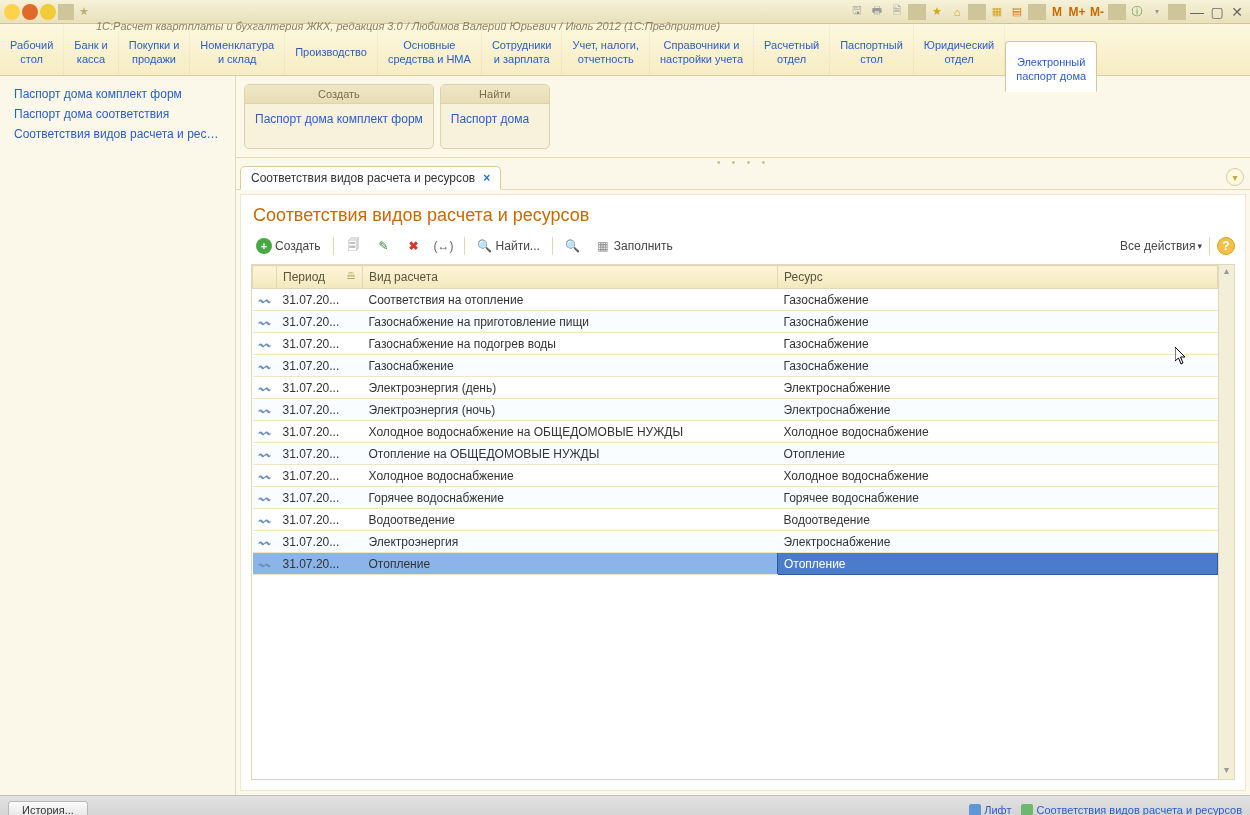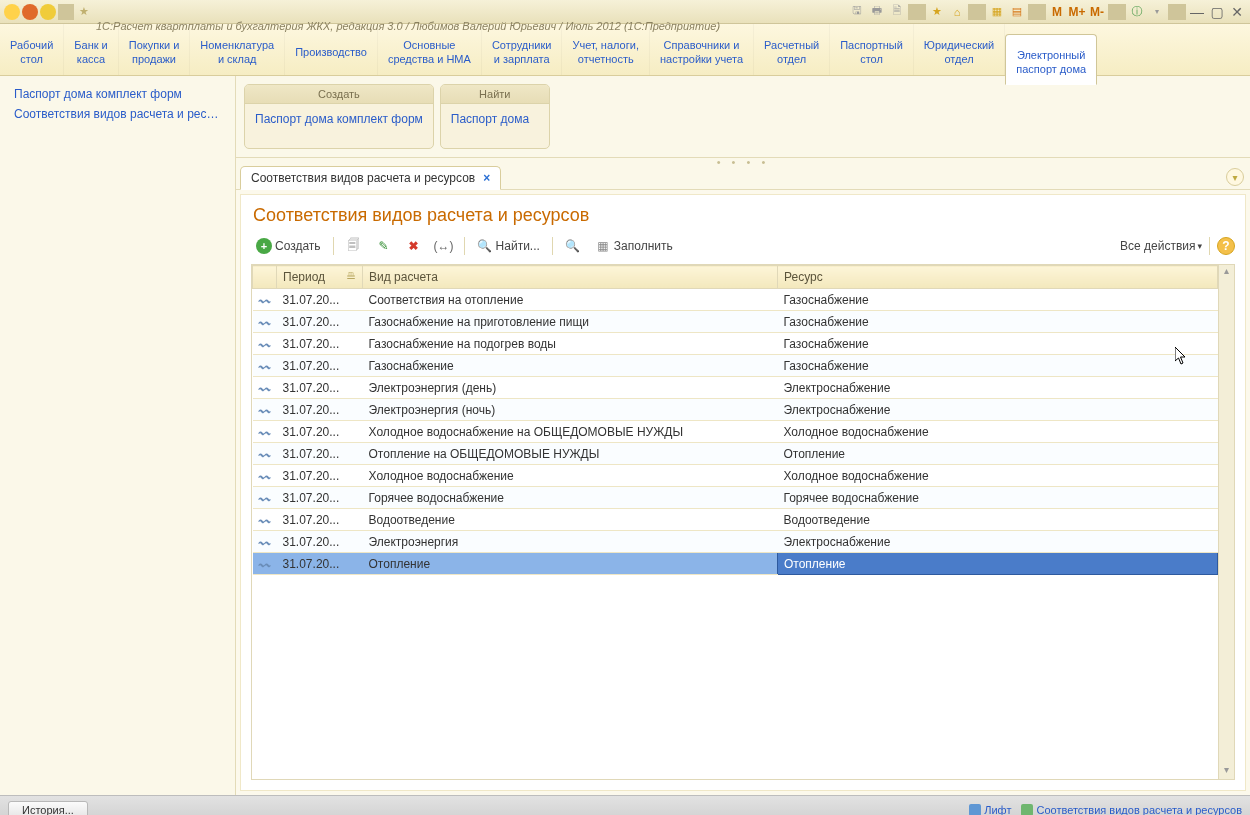--- a/index.html
+++ b/index.html
@@ -54,21 +54,21 @@
     justify-content:center;
     cursor:pointer;
     border-right:1px solid rgba(0,0,0,0.03);
   }
   .maintab.active {
     background:#fff;
     border:1px solid #d0c698;
     border-bottom:1px solid #fff;
     border-radius:4px 4px 0 0;
     position:relative;
-    top:10px;
+    top:17px;
   }
   
   .workspace {
     display:flex;
     height: calc(100% - 24px - 44px - 28px);
     background:#fcf9ec;
   }
   .leftnav {
     width:236px;
     border-right:1px solid #e3dbb8;
@@ -358,20 +358,21 @@
     </div>
     <div class="maintab active">
       <span>Электронный</span>
       <span>паспорт дома</span>
     </div>
   </div>
 
 <div class="workspace">
   <div class="leftnav" id="leftnav">
       <a>Паспорт дома комплект форм</a>
+      <a>Паспорт дома соответствия</a>
       <a>Соответствия видов расчета и ресурс...</a>
     </div>
   <div class="center">
     <div class="tool-panels">
       <div class="tool-panel">
         <div class="tp-head">Создать</div>
         <div class="tp-body">
             <a>Паспорт дома комплект форм</a>
           </div>
       </div>

